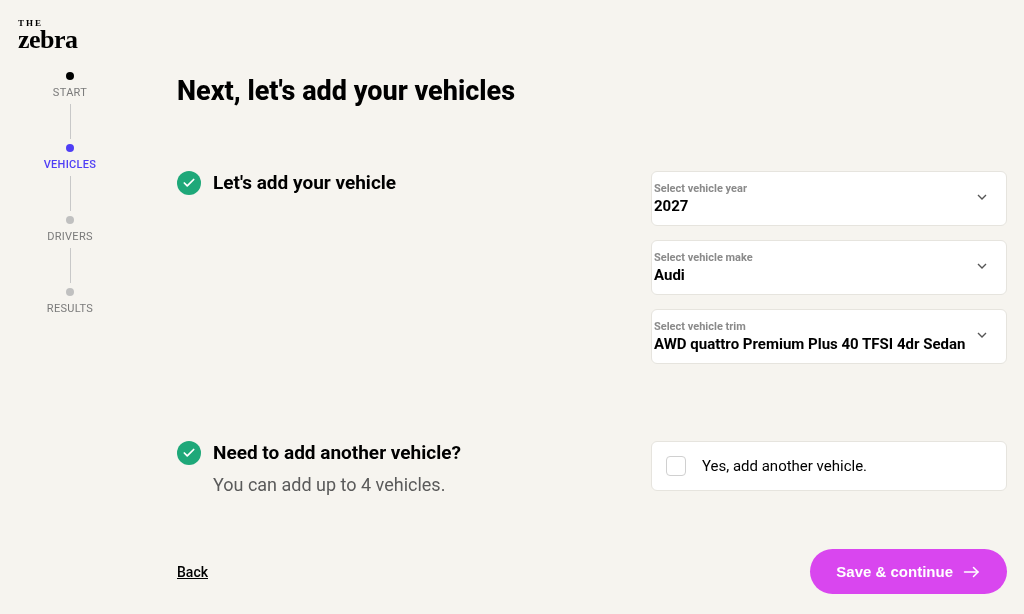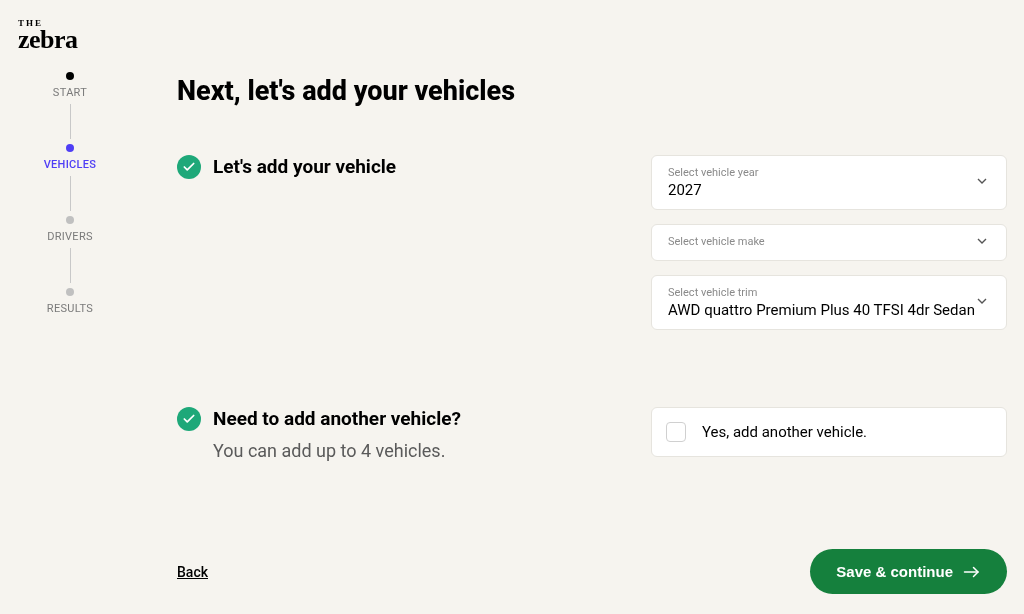--- a/index.html
+++ b/index.html
@@ -76,21 +76,21 @@
     .main {
       position: absolute;
       left: 177px;
       top: 75px;
       width: 830px;
     }
     .page-title {
       font-size: 27px;
       font-weight: 800;
       color: #000;
-      margin-bottom: 48px;
+      margin-bottom: 64px;
     }
     .section {
       display: flex;
       align-items: flex-start;
       margin-bottom: 25px;
       gap: 44px;
     }
     .section-left {
       width: 430px;
       display: flex;
@@ -123,24 +123,25 @@
       margin-top: 8px;
     }
     .section-right {
       flex: 1;
       max-width: 400px;
     }
     .select-box {
       background: #fff;
       border: 1px solid #e6e4de;
       border-radius: 6px;
-      padding: 10px 16px;
+      padding: 10px 2px;
       margin-bottom: 14px;
       position: relative;
       cursor: pointer;
+      font-weight: bold;
     }
     .select-label {
       font-size: 11px;
       color: #8a8a8a;
       margin-bottom: 2px;
     }
     .select-value {
       font-size: 15px;
       color: #000;
     }
@@ -189,21 +190,21 @@
       align-items: center;
     }
     .back-link {
       font-size: 14px;
       color: #000;
       text-decoration: underline;
       cursor: pointer;
       font-weight: 500;
     }
     .save-btn {
-      background: #15803d;
+      background: #d946ef;
       color: #fff;
       border: none;
       padding: 14px 26px;
       border-radius: 999px;
       font-size: 15px;
       font-weight: 600;
       cursor: pointer;
       display: flex;
       align-items: center;
       gap: 10px;
@@ -253,20 +254,21 @@
     <div class="section-right">
       <div class="select-box">
         <div class="select-label">Select vehicle year</div>
         <div class="select-value">2027</div>
         <span class="chevron"><svg viewBox="0 0 24 24" fill="none" stroke="currentColor" stroke-width="2">
               <polyline points="6 9 12 15 18 9"></polyline>
             </svg></span>
       </div>
       <div class="select-box">
         <div class="select-label">Select vehicle make</div>
+        <div class="select-value">Audi</div>
         <span class="chevron"><svg viewBox="0 0 24 24" fill="none" stroke="currentColor" stroke-width="2">
               <polyline points="6 9 12 15 18 9"></polyline>
             </svg></span>
       </div>
       <div class="select-box">
         <div class="select-label">Select vehicle trim</div>
         <div class="select-value">AWD quattro Premium Plus 40 TFSI 4dr Sedan</div>
         <span class="chevron"><svg viewBox="0 0 24 24" fill="none" stroke="currentColor" stroke-width="2">
               <polyline points="6 9 12 15 18 9"></polyline>
             </svg></span>

